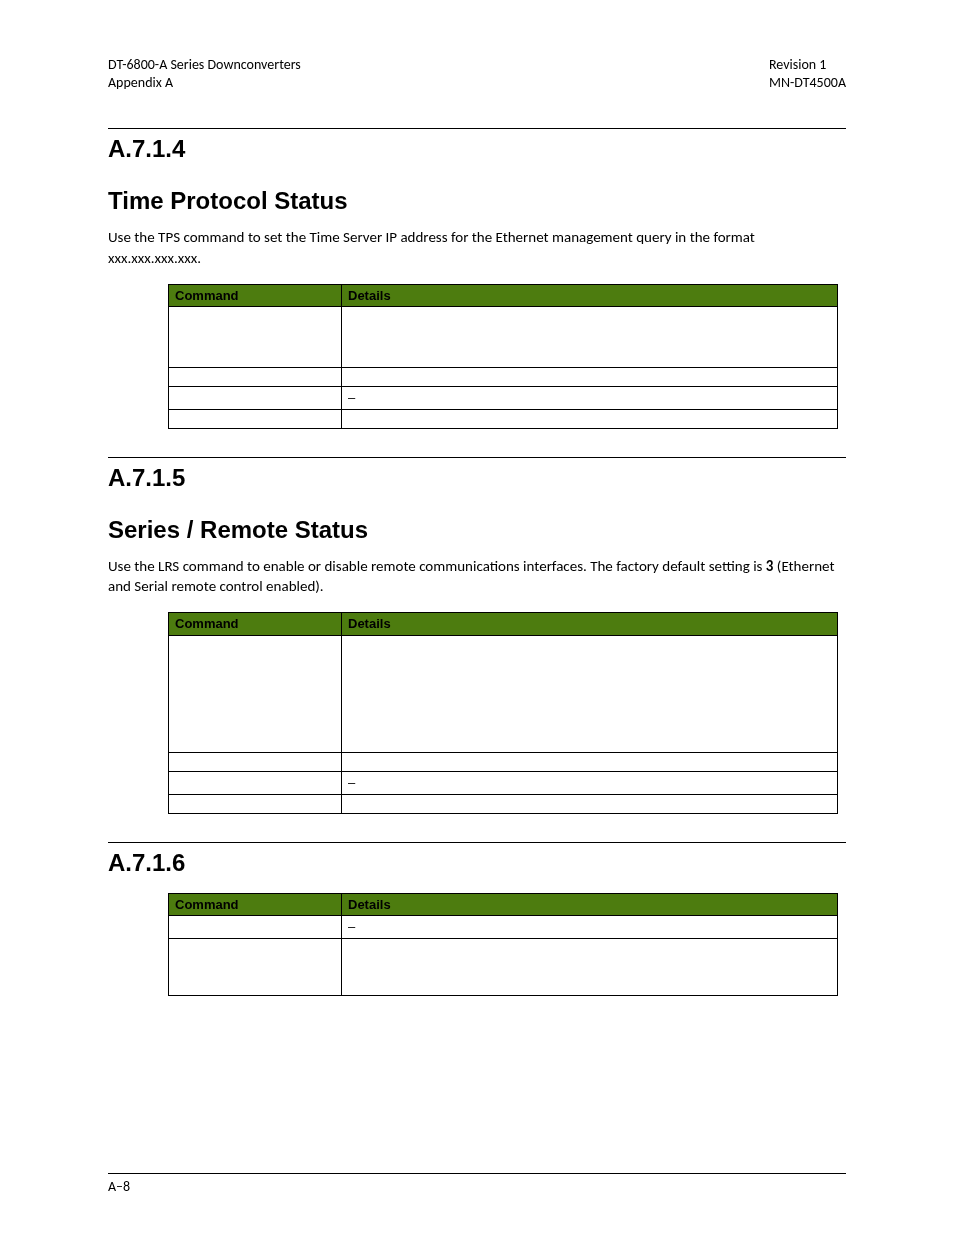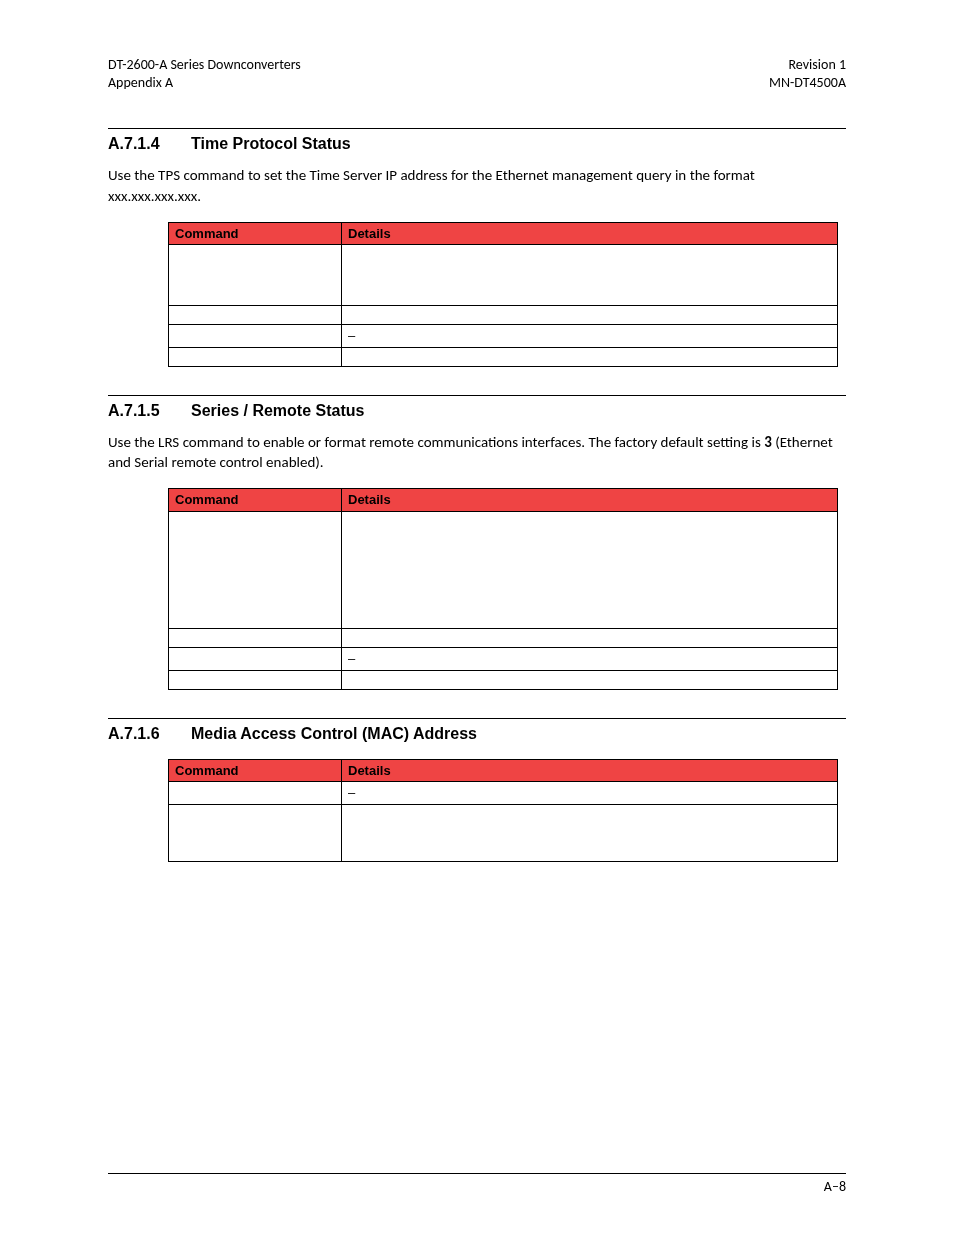--- a/index.html
+++ b/index.html
@@ -19,34 +19,35 @@
     flex-direction: column;
   }
   .hdr {
     display: flex;
     justify-content: space-between;
     font-size: 14px;
     line-height: 1.3;
     margin-bottom: 36px;
   }
   .hdr .left, .hdr .right { white-space: pre-line; }
-  .hdr .right { text-align: right; }
+  .hdr .right { }
   .section { margin-bottom: 28px; }
   .section hr.rule {
     border: none;
     border-top: 1px solid #000;
     margin: 0 0 6px 0;
   }
   .sec-head {
     font-family: Arial, Helvetica, sans-serif;
     font-weight: bold;
-    font-size: 16px;
+    font-size: 24px;
     display: flex;
-    gap: 13px;
+    gap: 24px;
     margin-bottom: 12px;
+    flex-direction: column;
   }
   .sec-head .num { min-width: 70px; }
   .sec-body {
     font-size: 15px;
     line-height: 1.35;
   }
   .sec-body .indent { padding-left: 60px; }
   table.cmd {
     border-collapse: collapse;
     margin-top: 16px;
@@ -55,47 +56,47 @@
     font-family: Arial, Helvetica, sans-serif;
     font-size: 13px;
   }
   table.cmd th, table.cmd td {
     border: 1px solid #000;
     padding: 2px 6px;
     vertical-align: top;
     text-align: left;
   }
   table.cmd th {
-    background: #ef4444;
+    background: #4d7c0f;
     font-weight: bold;
   }
   table.cmd .col-cmd { width: 160px; }
   .spacer-row td { height: 56px; }
   .small-row td { height: 14px; }
   .mac-tall td { height: 52px; }
   .page-footer {
     margin-top: auto;
-    text-align: right;
+    text-align: left;
     font-size: 14px;
     padding-top: 6px;
   }
   .page-footer hr {
     border: none;
     border-top: 1px solid #000;
     margin: 0 0 4px 0;
   }
   b { font-weight: bold; }
 </style>
 </head>
 <body>
 
 <div class="page">
 
   <div class="hdr">
-    <div class="left">DT-2600-A Series Downconverters
+    <div class="left">DT-6800-A Series Downconverters
 Appendix A</div>
     <div class="right">Revision 1
 MN-DT4500A</div>
   </div>
 
   <div class="section">
     <hr class="rule">
     <div class="sec-head">
       <span class="num">A.7.1.4</span>
       <span>Time Protocol Status</span>
@@ -129,21 +130,21 @@
     </div>
   </div>
 
   <div class="section">
     <hr class="rule">
     <div class="sec-head">
       <span class="num">A.7.1.5</span>
       <span>Series / Remote Status</span>
     </div>
     <div class="sec-body">
-      <span>Use the LRS command to enable or format remote communications interfaces. The factory default setting is </span><b>3</b><span> (Ethernet and Serial remote control enabled).</span>
+      <span>Use the LRS command to enable or disable remote communications interfaces. The factory default setting is </span><b>3</b><span> (Ethernet and Serial remote control enabled).</span>
       <table class="cmd">
         <tbody>
             <tr>
           <th class="col-cmd">Command</th>
           <th>Details</th>
         </tr>
         <tr>
               <td class="col-cmd" style="height:112px"></td>
               <td></td>
             </tr>
@@ -161,21 +162,20 @@
             </tr>
       </tbody>
         </table>
     </div>
   </div>
 
   <div class="section">
     <hr class="rule">
     <div class="sec-head">
       <span class="num">A.7.1.6</span>
-      <span>Media Access Control (MAC) Address</span>
     </div>
     <div class="sec-body">
       <table class="cmd">
         <tbody>
             <tr>
           <th class="col-cmd">Command</th>
           <th>Details</th>
         </tr>
         <tr class="small-row">
           <td class="col-cmd"></td>

